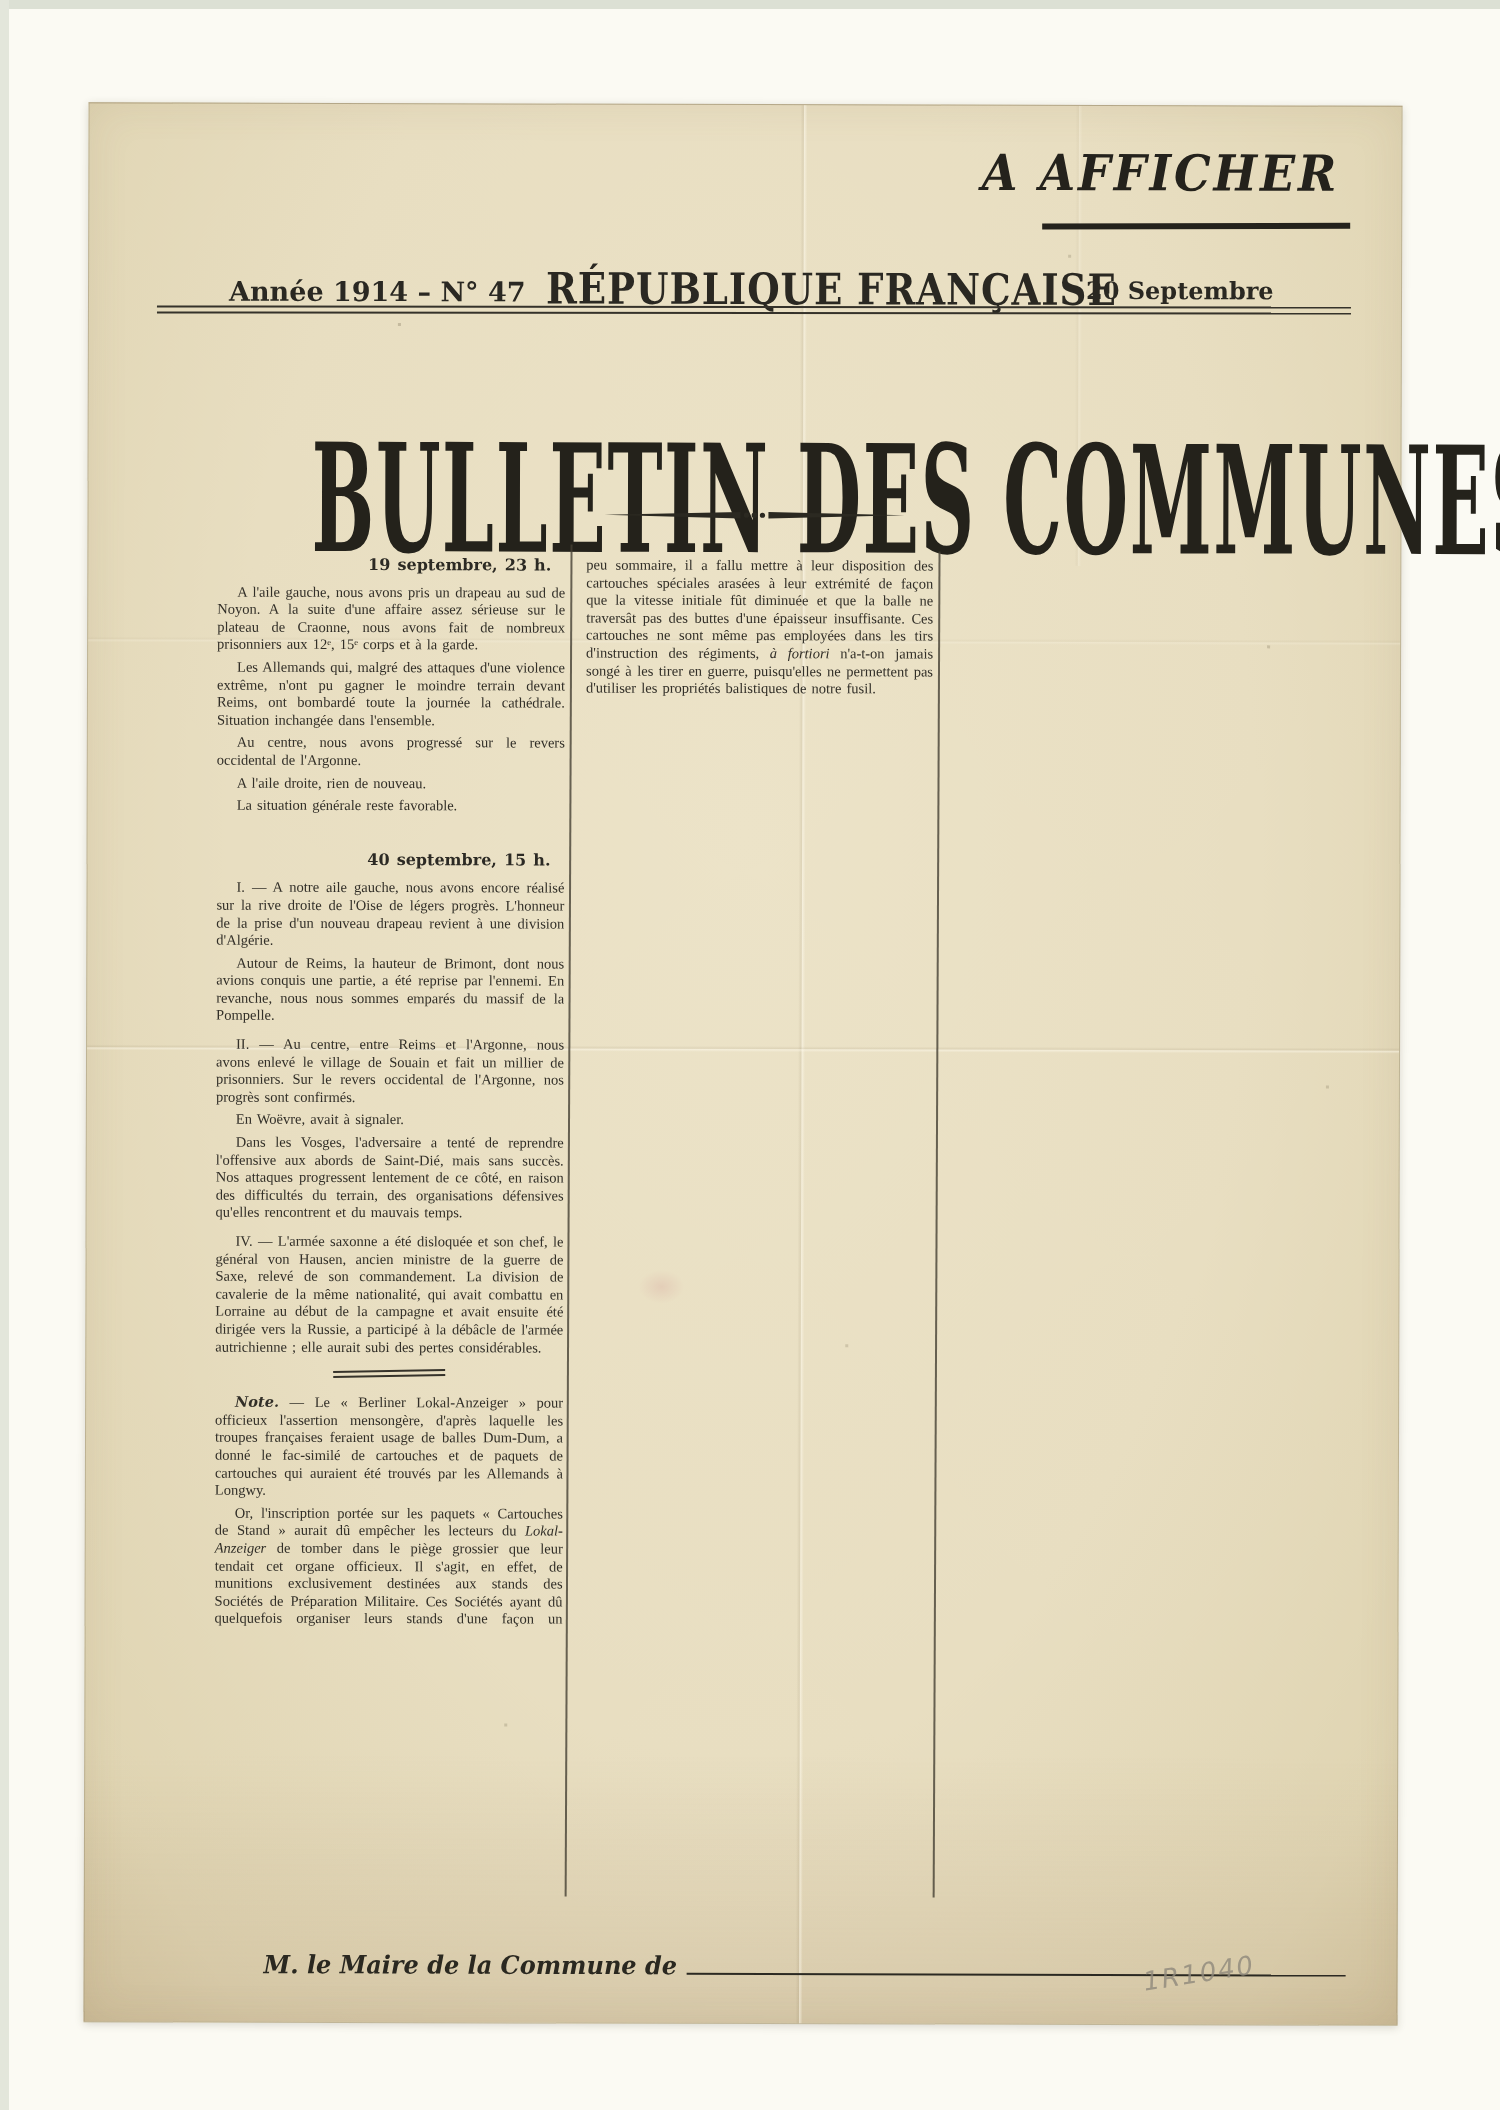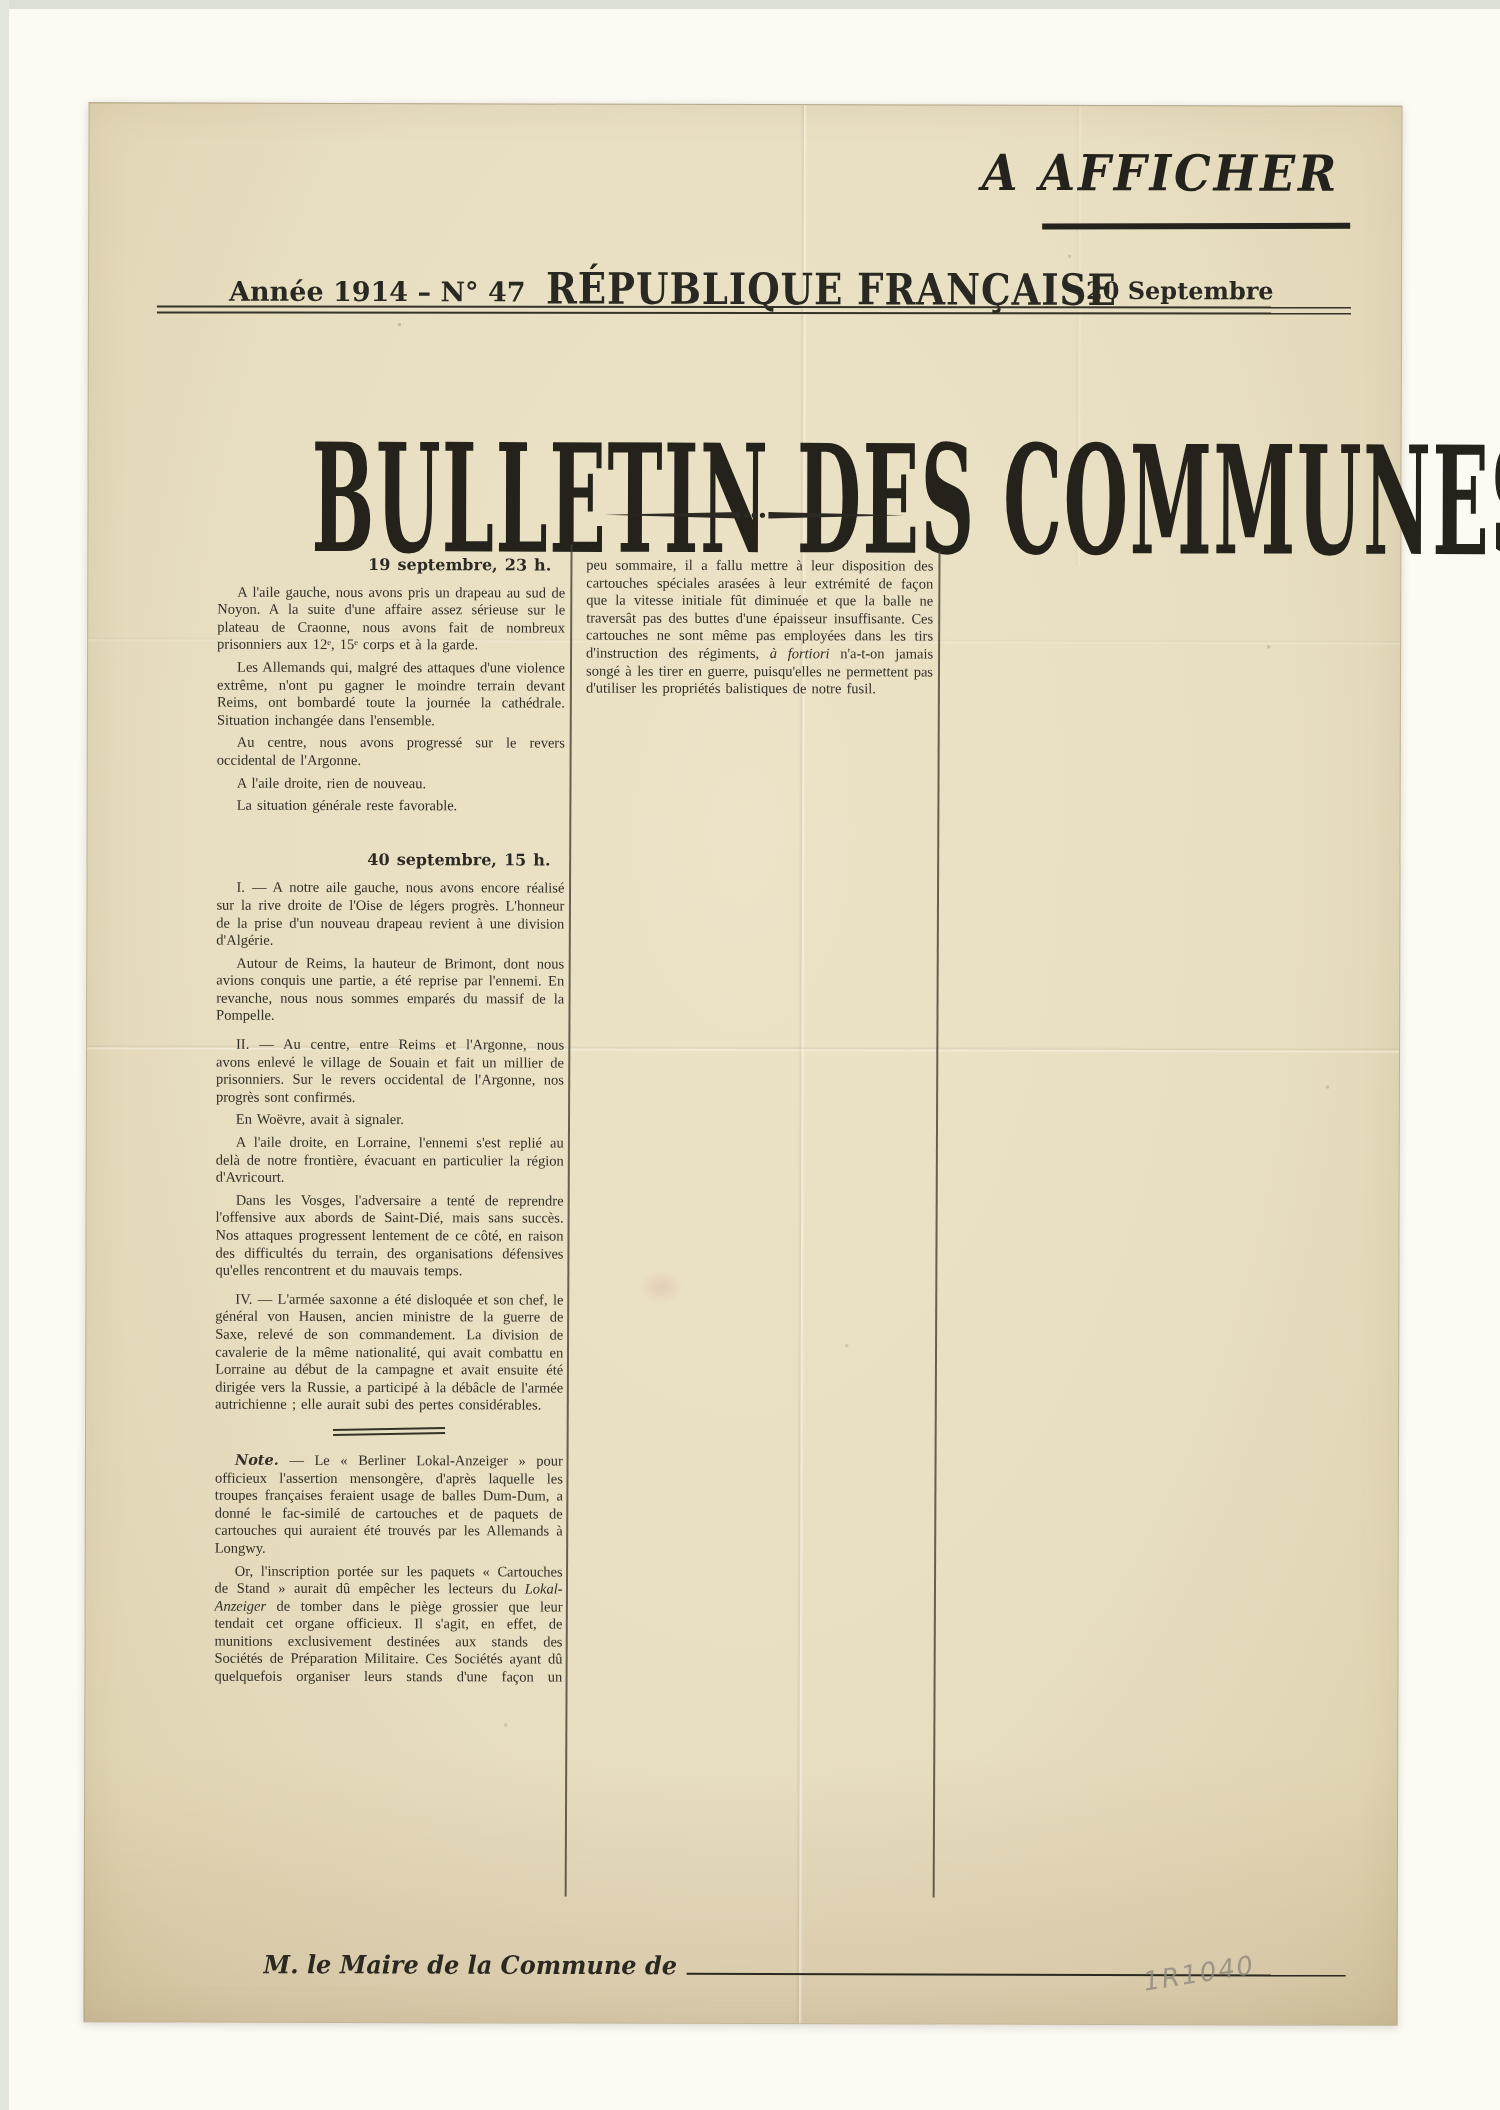--- a/index.html
+++ b/index.html
@@ -124,21 +124,20 @@
     <p>Les Allemands qui, malgré des attaques d'une violence extrême, n'ont pu gagner le moindre terrain devant Reims, ont bombardé toute la journée la cathédrale. Situation inchangée dans l'ensemble.</p>
     <p>Au centre, nous avons progressé sur le revers occidental de l'Argonne.</p>
     <p>A l'aile droite, rien de nouveau.</p>
     <p>La situation générale reste favorable.</p>
 
     <h2 class="col-heading second">40 septembre, 15 h.</h2>
     <p class="sect">I. — A notre aile gauche, nous avons encore réalisé sur la rive droite de l'Oise de légers progrès. L'honneur de la prise d'un nouveau drapeau revient à une division d'Algérie.</p>
     <p>Autour de Reims, la hauteur de Brimont, dont nous avions conquis une partie, a été reprise par l'ennemi. En revanche, nous nous sommes emparés du massif de la Pompelle.</p>
     <p class="sect">II. — Au centre, entre Reims et l'Argonne, nous avons enlevé le village de Souain et fait un millier de prisonniers. Sur le revers occidental de l'Argonne, nos progrès sont confirmés.</p>
     <p>En Woëvre, avait à signaler.</p>
-    <p>A l'aile droite, en Lorraine, l'ennemi s'est replié au delà de notre frontière, évacuant en particulier la région d'Avricourt.</p>
     <p>Dans les Vosges, l'adversaire a tenté de reprendre l'offensive aux abords de Saint-Dié, mais sans succès. Nos attaques progressent lentement de ce côté, en raison des difficultés du terrain, des organisations défensives qu'elles rencontrent et du mauvais temps.</p>
     <p class="sect">IV. — L'armée saxonne a été disloquée et son chef, le général von Hausen, ancien ministre de la guerre de Saxe, relevé de son commandement. La division de cavalerie de la même nationalité, qui avait combattu en Lorraine au début de la campagne et avait ensuite été dirigée vers la Russie, a participé à la débâcle de l'armée autrichienne ; elle aurait subi des pertes considérables.</p>
 
     <div class="note-divider"></div>
 
     <p><span class="note-label">Note.</span><span> — </span><span>Le « Berliner Lokal-Anzeiger » pour officieux l'assertion mensongère, d'après laquelle les troupes françaises feraient usage de balles Dum-Dum, a donné le fac-similé de cartouches et de paquets de cartouches qui auraient été trouvés par les Allemands à Longwy.</span></p>
     <p class="cont-end"><span>Or, l'inscription portée sur les paquets « Cartouches de Stand » aurait dû empêcher les lecteurs du </span><span class="it">Lokal-Anzeiger</span><span> de tomber dans le piège grossier que leur tendait cet organe officieux. Il s'agit, en effet, de munitions exclusivement destinées aux stands des Sociétés de Préparation Militaire. Ces Sociétés ayant dû quelquefois organiser leurs stands d'une façon un</span></p>
   </div>
 
   <div class="col col-mid">

